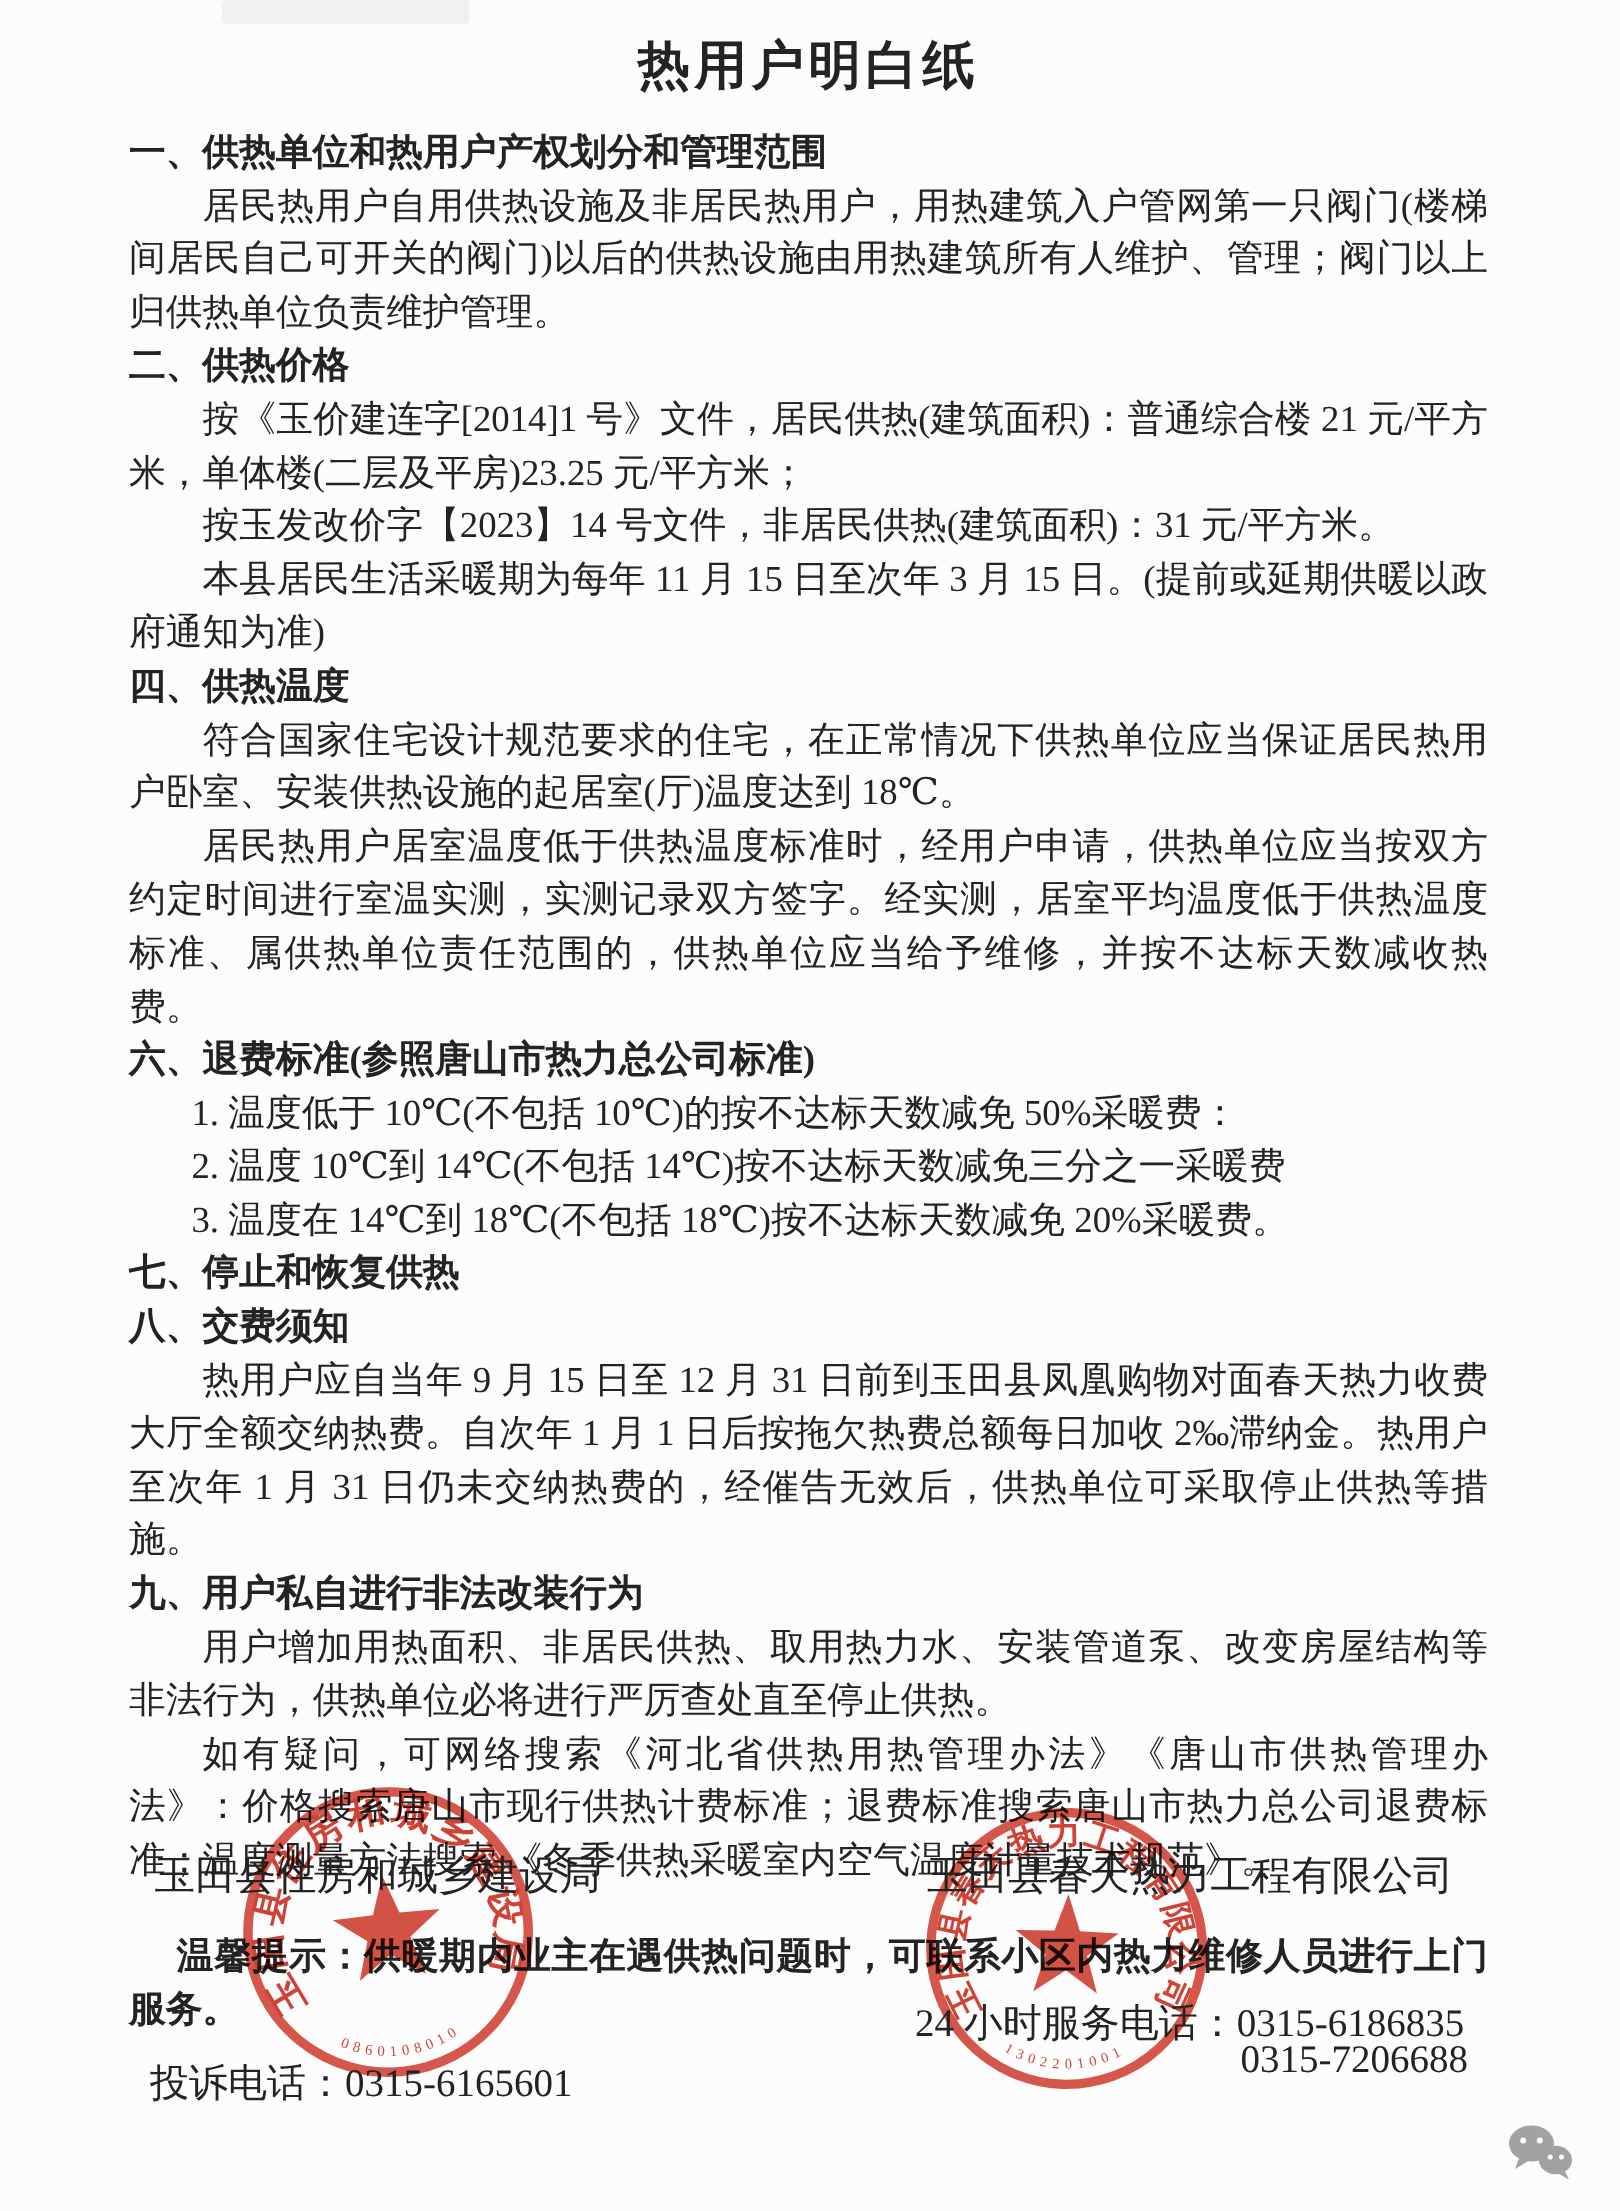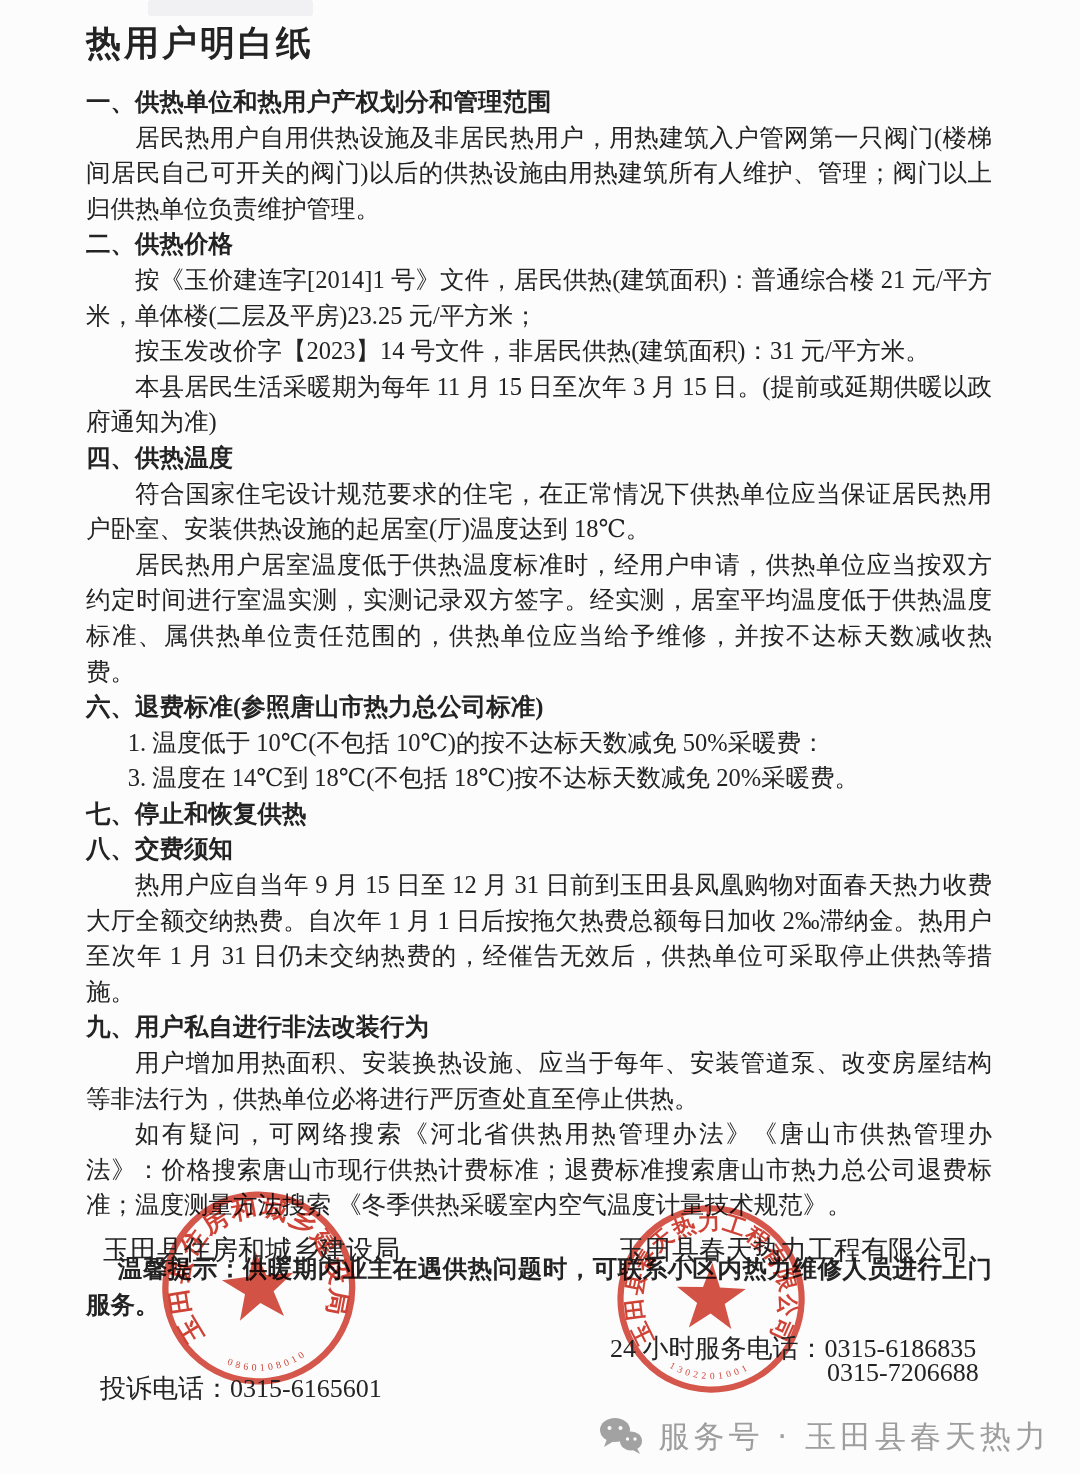--- a/index.html
+++ b/index.html
@@ -16,21 +16,21 @@
     position:absolute; left:148px; top:0; width:165px; height:16px;
     background:#f1f1f4; border-radius:3px;
   }
   .doc {
     position:absolute; left:0; top:0; width:1080px;
     padding:12px 88px 0 86px; box-sizing:border-box;
     font-size:24.5px; line-height:35.6px;
     text-align:justify;
   }
   .title {
-    font-weight:bold; font-size:35px;
+    text-align:center; font-weight:bold; font-size:35px;
     letter-spacing:3px; margin:10px 0 18px 0; line-height:44px;
   }
   .h { font-weight:bold; margin:0; }
   .p { margin:0; text-indent:2em; }
   .li { margin:0; padding-left:1.7em; }
   .notice { font-weight:bold; margin:28px 0 0 0; text-indent:1.3em; }
 
   .sig-org { position:absolute; font-size:27px; white-space:nowrap; }
   .sig-org.left  { left:103px; top:1232px; }
   .sig-org.right { left:618px; top:1232px; }
@@ -71,29 +71,30 @@
 
     <p class="p">本县居民生活采暖期为每年 11 月 15 日至次年 3 月 15 日。(提前或延期供暖以政府通知为准)</p>
 
     <div class="h">四、供热温度</div>
     <p class="p">符合国家住宅设计规范要求的住宅，在正常情况下供热单位应当保证居民热用户卧室、安装供热设施的起居室(厅)温度达到 18℃。</p>
 
     <p class="p">居民热用户居室温度低于供热温度标准时，经用户申请，供热单位应当按双方约定时间进行室温实测，实测记录双方签字。经实测，居室平均温度低于供热温度标准、属供热单位责任范围的，供热单位应当给予维修，并按不达标天数减收热费。</p>
 
     <div class="h">六、退费标准(参照唐山市热力总公司标准)</div>
     <p class="li">1.  温度低于 10℃(不包括 10℃)的按不达标天数减免 50%采暖费：</p>
+    <p class="li">2.  温度 10℃到 14℃(不包括 14℃)按不达标天数减免三分之一采暖费</p>
     <p class="li">3.  温度在 14℃到 18℃(不包括 18℃)按不达标天数减免 20%采暖费。</p>
 
     <div class="h">七、停止和恢复供热</div>
 
     <div class="h">八、交费须知</div>
     <p class="p">热用户应自当年 9 月 15 日至 12 月 31 日前到玉田县凤凰购物对面春天热力收费大厅全额交纳热费。自次年 1 月 1 日后按拖欠热费总额每日加收 2‰滞纳金。热用户至次年 1 月 31 日仍未交纳热费的，经催告无效后，供热单位可采取停止供热等措施。</p>
 
     <div class="h">九、用户私自进行非法改装行为</div>
-    <p class="p">用户增加用热面积、安装换热设施、应当于每年、安装管道泵、改变房屋结构等非法行为，供热单位必将进行严厉查处直至停止供热。</p>
+    <p class="p">用户增加用热面积、非居民供热、取用热力水、安装管道泵、改变房屋结构等非法行为，供热单位必将进行严厉查处直至停止供热。</p>
     <p class="p">如有疑问，可网络搜索《河北省供热用热管理办法》《唐山市供热管理办法》：价格搜索唐山市现行供热计费标准；退费标准搜索唐山市热力总公司退费标准；温度测量方法搜索 《冬季供热采暖室内空气温度计量技术规范》。</p>
 
     <p class="notice">温馨提示：供暖期内业主在遇供热问题时，可联系小区内热力维修人员进行上门服务。</p>
   </div>
 
   <div class="stamp left">
     <svg width="212" height="212" viewBox="0 0 236 236">
       <circle cx="118" cy="118" r="104" fill="none" stroke="#cf3526" stroke-width="7" opacity="0.9"></circle>
       <polygon fill="#cf3526" opacity="0.92" points="118,76 127.9,104.4 157.9,105 134,123.2 142.7,152 118,134.8 93.3,152 102,123.2 78.1,105 108.1,104.4"></polygon>
       <path id="arcL" d="M 53.3 165 A 80 80 0 1 1 182.7 165" fill="none"></path>
@@ -134,15 +135,14 @@
         <ellipse cx="17" cy="13" rx="15" ry="12" fill="#a2a2a2"></ellipse>
         <polygon points="9,22 6,30 16,24" fill="#a2a2a2"></polygon>
         <circle cx="11.5" cy="11" r="2" fill="#fcfcfd"></circle>
         <circle cx="22.5" cy="11" r="2" fill="#fcfcfd"></circle>
         <ellipse cx="33" cy="24" rx="11" ry="9.5" fill="#a2a2a2"></ellipse>
         <polygon points="39,31 42,37 34,32.5" fill="#a2a2a2"></polygon>
         <circle cx="29.5" cy="22" r="1.7" fill="#fcfcfd"></circle>
         <circle cx="37" cy="22" r="1.7" fill="#fcfcfd"></circle>
       </svg>
     </span>
-    <span class="footer-label">服务号 · 玉田县春天热力</span>
   </div>
 </div>
 
 </body></html>

